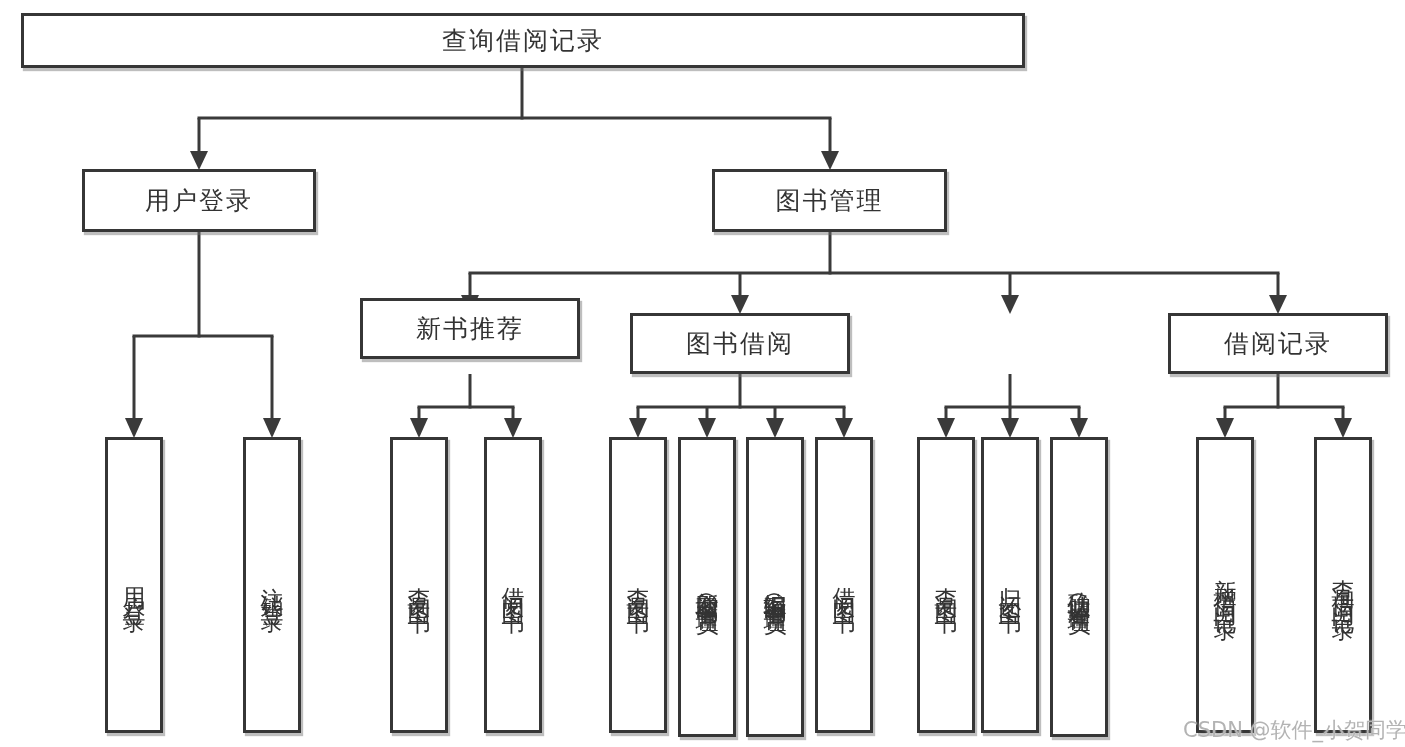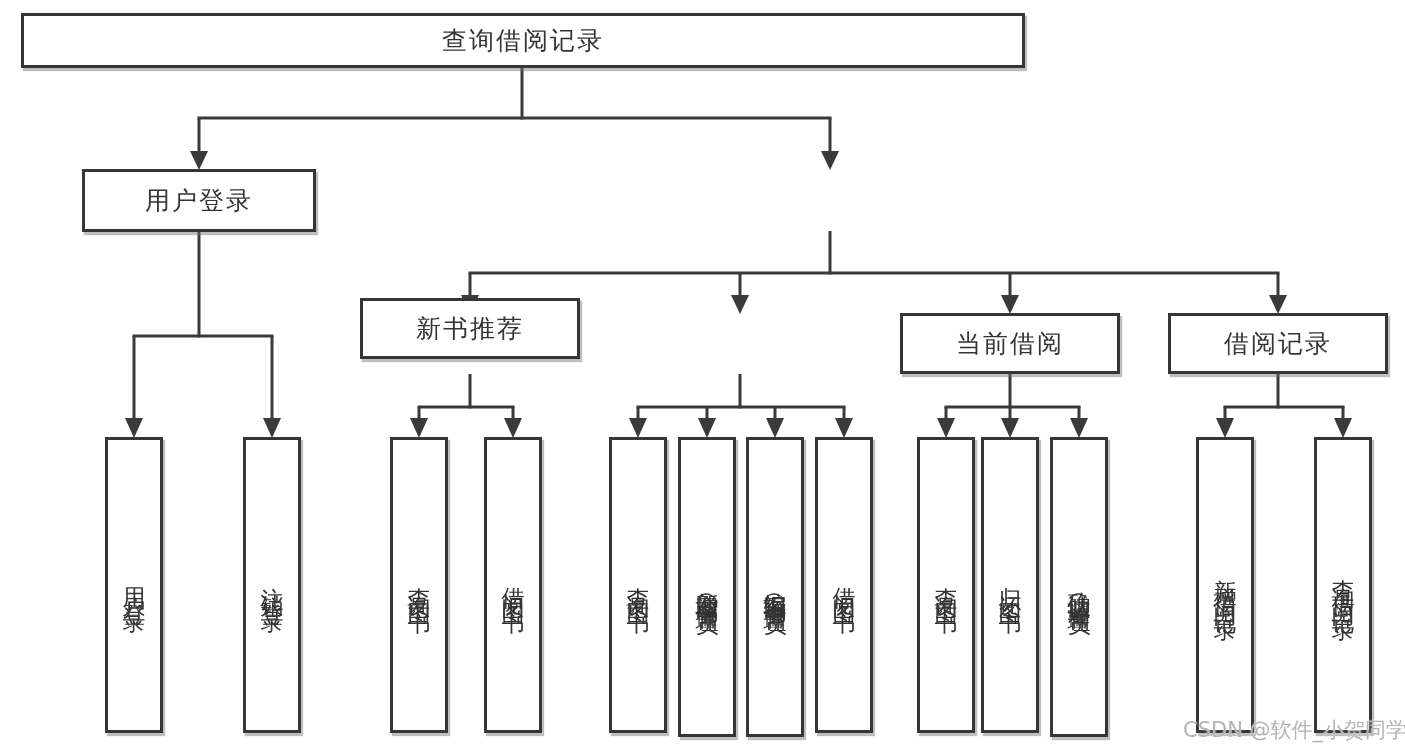--- a/index.html
+++ b/index.html
@@ -109,26 +109,29 @@
     </g>
   </svg>
 
   <div class="box hbox" style="left:21px;top:13px;width:1004px;height:55px">
     <span>查询借阅记录</span>
   </div>
 
   <div class="box hbox" style="left:82px;top:169px;width:234px;height:63px">
     <span>用户登录</span>
   </div>
+  <div class="box hbox" style="left:712px;top:169px;width:235px;height:63px">
+    <span>图书管理</span>
+  </div>
 
   <div class="box hbox" style="left:360px;top:298px;width:220px;height:61px">
     <span>新书推荐</span>
   </div>
-  <div class="box hbox" style="left:900px;top:313px;width:220px;height:61px">
-    <span>当前借阅</span>
+  <div class="box hbox" style="left:630px;top:313px;width:220px;height:61px">
+    <span>图书借阅</span>
   </div>
   <div class="box hbox" style="left:1168px;top:313px;width:220px;height:61px">
     <span>借阅记录</span>
   </div>
 
   <div class="box vbox" style="left:105px;top:437px;width:58px;height:296px">
     <span>用户登录</span>
   </div>
   <div class="box vbox" style="left:243px;top:437px;width:58px;height:296px">
     <span>注销登录</span>

